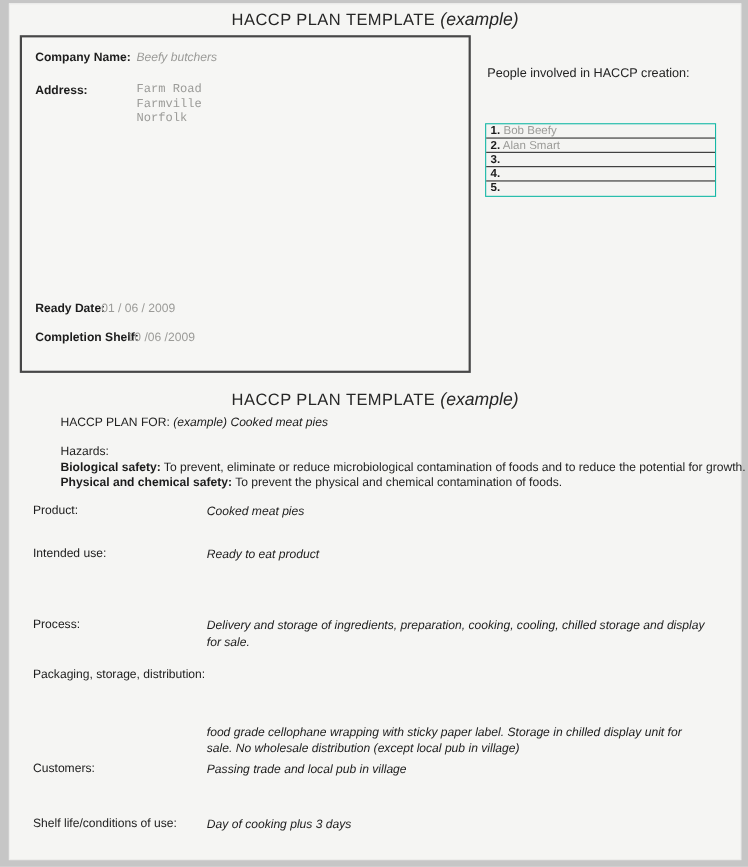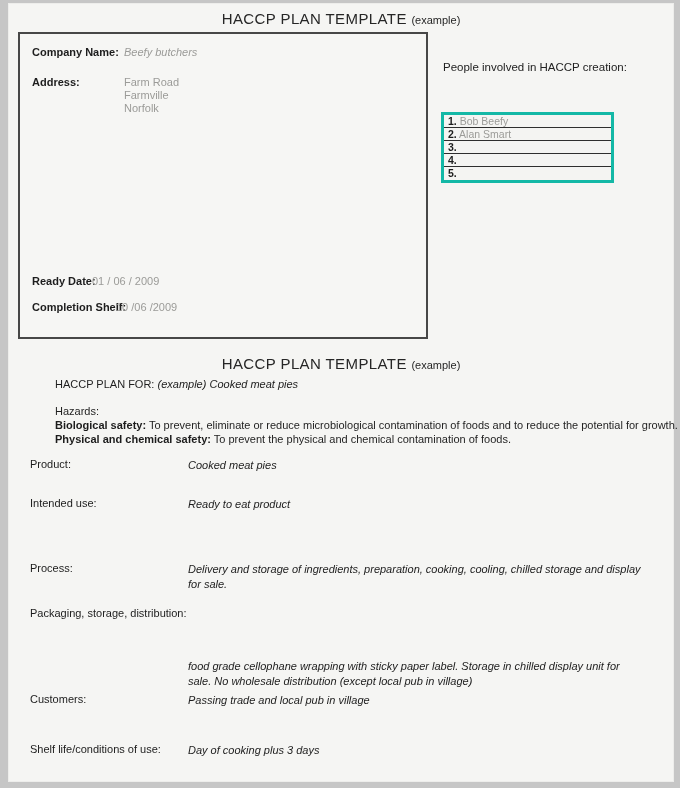--- a/index.html
+++ b/index.html
@@ -21,54 +21,55 @@
   .doc-title {
     position:absolute;
     left:0; width:100%;
     text-align:center;
     font-size:15px;
     letter-spacing:0.4px;
     color:#262626;
     white-space:nowrap;
   }
   .doc-title .suffix {
-    font-size:11px;
+    font-size:16px;
+    font-style:italic;
     letter-spacing:0;
   }
   .title-1 { top:7px; }
   .title-2 { top:352px; }
 
   
   .company-box {
     position:absolute;
     left:10px; top:29px;
     width:410px; height:307px;
     border:2px solid #474747;
     background:#f6f6f4;
   }
   .box-row { position:absolute; left:12px; font-size:11px; white-space:nowrap; }
   .box-label { font-weight:bold; color:#1d1d1d; }
   .box-value { color:#9b9b98; }
   .box-value.italic { font-style:italic; }
-  .addr-line { color:#9b9b98; line-height:13px; }
+  .addr-line { color:#9b9b98; line-height:13px;font-family:Liberation Mono, monospace; }
   .star { font-weight:bold; color:#2a2a2a; }
 
   
   .people-heading {
     position:absolute;
     left:435px; top:58px;
     font-size:11.5px;
     color:#222;
     white-space:nowrap;
   }
   .people-table {
     position:absolute;
     left:433px; top:109px;
-    width:173px;
-    border:3px solid #14b8a6;
+    width:210px;
+    border:1px solid #14b8a6;
     background:#f4f4f2;
   }
   .people-row {
     height:13px;
     border-bottom:1px solid #2e2e2e;
     font-size:10.5px;
     line-height:12px;
     padding-left:4px;
     white-space:nowrap;
     overflow:hidden;

